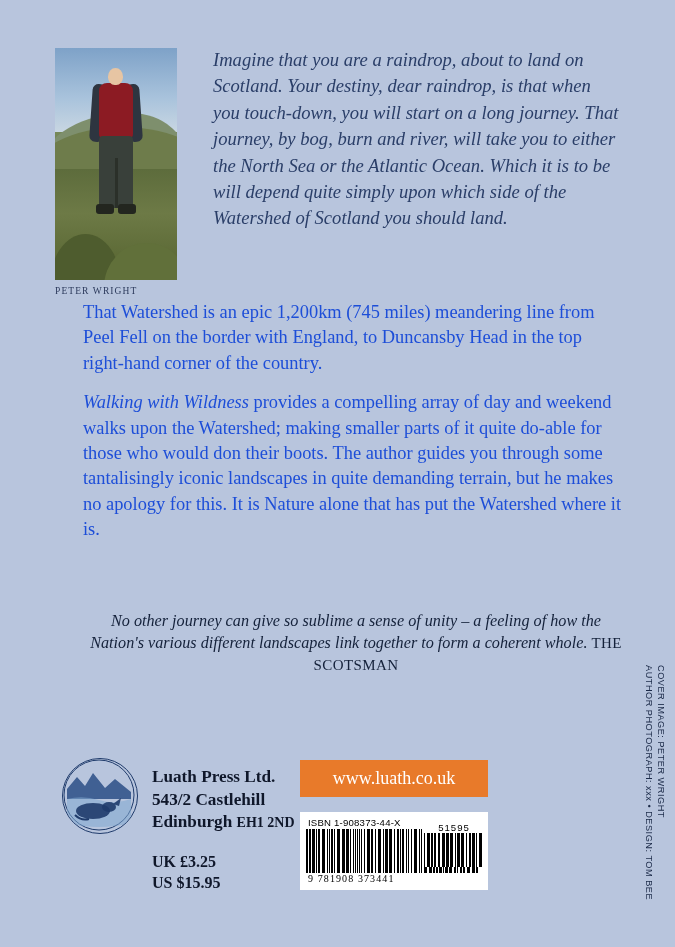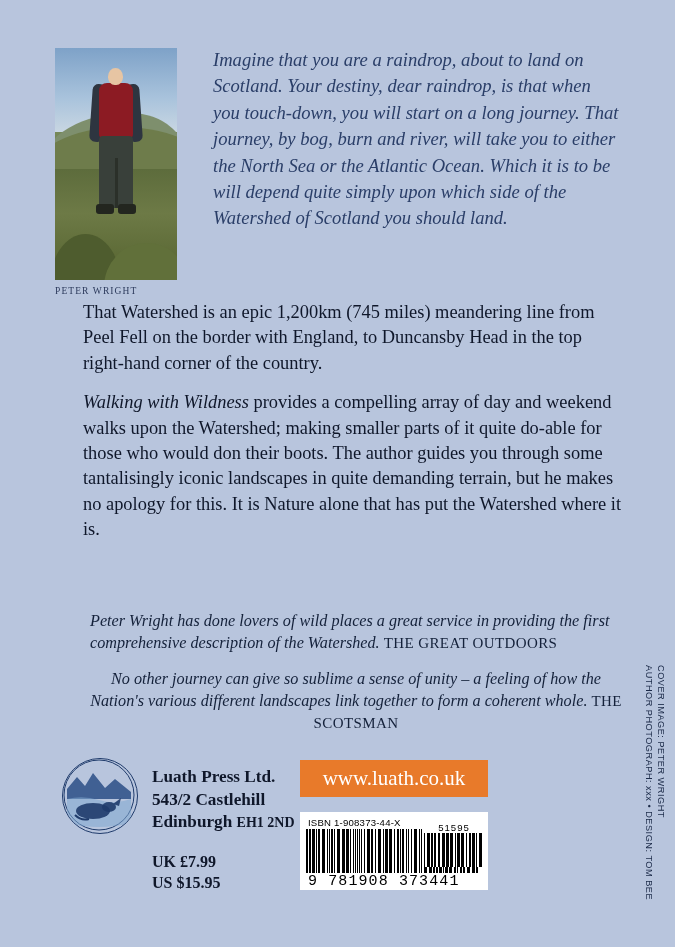--- a/index.html
+++ b/index.html
@@ -148,21 +148,21 @@
   }
 
   
   .body-copy {
     position: absolute;
     left: 83px;
     top: 300px;
     width: 540px;
     font-size: 18.4px;
     line-height: 25.4px;
-    color: #0f172a;
+    color: #1d4ed8;
   }
   .body-copy p {
     margin: 0 0 14px 0;
   }
   .body-copy em { }
 
   
   .reviews {
     position: absolute;
     left: 90px;
@@ -221,21 +221,21 @@
     position: absolute;
     left: 300px;
     top: 760px;
     width: 188px;
     background: #e87a2a;
     color: #ffffff;
     text-align: center;
     padding: 7px 0 8px 0;
   }
   .url-panel .url {
-    font-size: 21px;
+    font-size: 18px;
     line-height: 22px;
   }
   .url-panel .cat {
     font-size: 13.4px;
     letter-spacing: 0.6px;
     line-height: 18px;
   }
 
   
   .barcode-box {
@@ -260,22 +260,22 @@
     align-items: flex-end;
     height: 44px;
     gap: 0px;
   }
   .bars span {
     display: block;
     background: #000;
     height: 100%;
   }
   .barcode-digits {
-    font-family: Liberation Mono, monospace;
-    font-size: 15px;
+    font-family: Liberation Serif, serif;
+    font-size: 10px;
     letter-spacing: 1.1px;
     color: #000;
     margin-left: 2px;
   }
   .addon-box {
     position: absolute;
     left: 424px;
     top: 822px;
     width: 60px;
     background: #ffffff;
@@ -337,24 +337,20 @@
   </div>
 
   <div class="epigraph">Imagine that you are a raindrop, about to land on Scotland. Your destiny, dear raindrop, is that when you touch-down, you will start on a long journey. That journey, by bog, burn and river, will take you to either the North Sea or the Atlantic Ocean. Which it is to be will depend quite simply upon which side of the Watershed of Scotland you should land.</div>
 
   <div class="body-copy">
     <p>That Watershed is an epic 1,200km (745 miles) meandering line from Peel Fell on the border with England, to Duncansby Head in the top right-hand corner of the country.</p>
     <p><em>Walking with Wildness</em><span> provides a compelling array of day and weekend walks upon the Watershed; making smaller parts of it quite do-able for those who would don their boots. The author guides you through some tantalisingly iconic landscapes in quite demanding terrain, but he makes no apology for this. It is Nature alone that has put the Watershed where it is.</span></p>
   </div>
 
   <div class="reviews">
-    <div class="review">
-      <span>Peter Wright has done lovers of wild places a great service in providing the first comprehensive description of the Watershed.</span>
-      <span class="source">THE GREAT OUTDOORS</span>
-    </div>
     <div class="review centered">
       <span>No other journey can give so sublime a sense of unity – a feeling of how the Nation's various different landscapes link together to form a coherent whole.</span>
       <span class="source">THE SCOTSMAN</span>
     </div>
   </div>
 
   <div class="logo">
     <svg width="72" height="72" viewBox="0 0 72 72">
       <circle cx="36" cy="36" r="35" fill="#b8c5dd" stroke="#1f3b6b" stroke-width="1"></circle>
       <path d="M4 30 L14 18 L22 27 L30 14 L42 29 L52 20 L68 33 L68 40 L4 40 Z" fill="#2a4e86" opacity="0.85"></path>
@@ -364,21 +360,21 @@
       <path d="M50 45 L58 39 L56 47 Z" fill="#1f3b6b" opacity="0.9"></path>
       <path d="M12 56 Q18 62 26 60" stroke="#1f3b6b" stroke-width="2" fill="none"></path>
     </svg>
   </div>
 
   <div class="publisher">
     <div>Luath Press Ltd.</div>
     <div>543/2 Castlehill</div>
     <div><span>Edinburgh</span> <span class="sc">EH1 2ND</span></div>
     <div class="price">
-      <div>UK £7.99</div>
+      <div>UK £3.25</div>
       <div>US $15.95</div>
     </div>
   </div>
 
   <div class="url-panel">
     <div class="url">www.luath.co.uk</div>
   </div>
 
   <div class="barcode-box">
     <div class="isbn-line">ISBN 1-908373-44-X</div>

